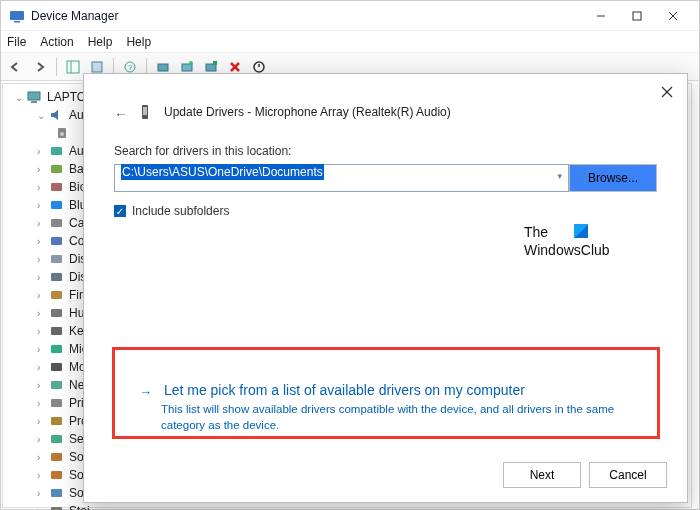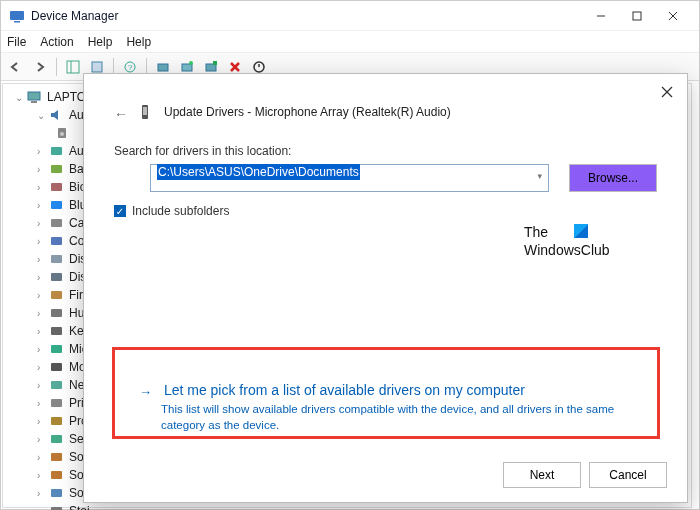--- a/index.html
+++ b/index.html
@@ -31,25 +31,25 @@
   .tree-sub { padding-left: 18px; }
 
   
   .dialog { position: absolute; left: 82px; top: 72px; width: 605px; height: 430px; background: #fff; border: 1px solid #bbb; box-shadow: 0 8px 24px rgba(0,0,0,0.25); }
   .dialog-close { position: absolute; right: 8px; top: 6px; width: 24px; height: 24px; display: flex; align-items: center; justify-content: center; cursor: pointer; color: #333; font-size: 14px;}
   .dialog-head { padding: 30px 30px 0 30px; display: flex; align-items: center; gap: 10px; font-size: 12px; color: #222; }
   .dialog-head .back { color: #666; font-size: 14px; cursor: pointer; }
   .dialog-head .dev-ico { width: 16px; height: 16px; display: inline-block; }
   .dialog-h1 { padding: 24px 30px 0 30px; color: #0560b6; font-size: 18px; font-weight: 400; }
   .search-label { padding: 24px 30px 0 30px; font-size: 12px; color: #333; }
-  .search-row { padding: 6px 30px 0 30px; display: flex; gap: 20px; align-items: center; margin-left: 36px; }
+  .search-row { padding: 6px 30px 0 30px; display: flex; align-items: center; }
   .path-input { flex: 1; height: 28px; border: 1px solid #8aa9c9; padding: 0 6px; font-size: 12px; position: relative; }
   .path-input .sel { background: #0560d0; color: #fff; padding: 1px 1px; font-size: 12px; }
   .path-input .drop { position: absolute; right: 6px; top: 6px; color: #777; font-size: 9px;}
-  .browse-btn { width: 88px; height: 28px; border: 1px solid #bbb; background: #8b5cf6; font-size: 12px; cursor: pointer; }
+  .browse-btn { width: 88px; height: 28px; border: 1px solid #bbb; background: #3b82f6; font-size: 12px; cursor: pointer; }
   .chk-row { padding: 12px 30px 0 30px; font-size: 12px; color: #333; display: flex; align-items: center; gap: 6px; }
   .chk { width: 12px; height: 12px; border: 1px solid #0560b6; background: #0560b6; display: inline-flex; align-items: center; justify-content: center; color: #fff; font-size: 10px;}
 
   .pick-box { position: absolute; left: 28px; top: 273px; width: 548px; height: 92px; border: 3px solid #ec3a31; padding: 32px 24px 10px 24px; }
   .pick-title { color: #0560b6; font-size: 14px; }
   .pick-title .arrow { color: #0560b6; margin-right: 8px; font-size: 13px;}
   .pick-desc { color: #0560b6; font-size: 11.5px; margin-top: 4px; padding-left: 22px; line-height: 1.35; }
 
   .dialog-footer { position: absolute; bottom: 14px; right: 20px; display: flex; gap: 8px; }
   .dlg-btn { width: 78px; height: 26px; border: 1px solid #bbb; background: #fff; font-size: 12px; cursor: pointer; }

